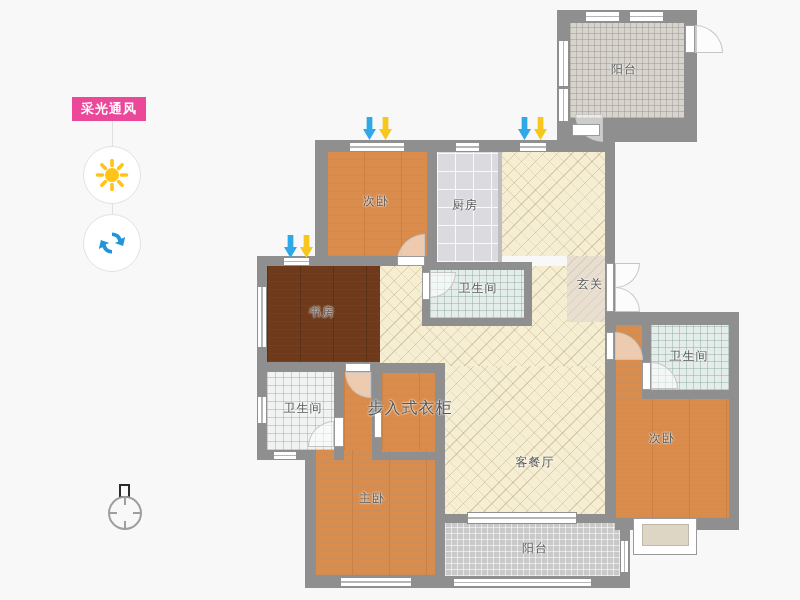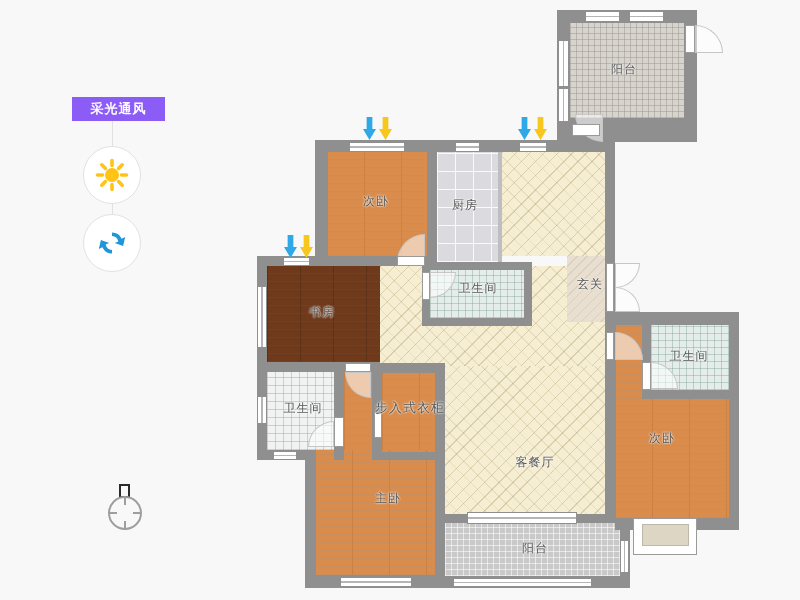--- a/index.html
+++ b/index.html
@@ -45,28 +45,28 @@
     background-image:linear-gradient(to right, transparent 42%, #b5b5b5 42%, #b5b5b5 58%, transparent 58%);}
   .door{position:absolute;background:#fff;border:1px solid #9a9a9a;box-sizing:border-box;}
   .arc{position:absolute;background:rgba(255,255,255,.55);border:1px solid #c6c6c6;box-sizing:border-box;}
   .aTL{border-top-left-radius:100%;}
   .aTR{border-top-right-radius:100%;}
   .aBL{border-bottom-left-radius:100%;}
   .aBR{border-bottom-right-radius:100%;}
   
   .lbl{position:absolute;transform:translate(-50%,-50%);font-size:12px;color:#555;white-space:nowrap;
     text-shadow:0 0 2px #fff,0 0 2px #fff;letter-spacing:1px;}
-  .lbl.small{font-size:13px;}
+  .lbl.small{font-size:16px;}
   
   .arr{position:absolute;width:13px;height:23px;
     clip-path:polygon(28% 0,72% 0,72% 52%,100% 52%,50% 100%,0 52%,28% 52%);}
   .arrBlue{background:#2fa8e8;}
   .arrYellow{background:#f7c71d;}
   
-  .tag{position:absolute;left:72px;top:97px;width:93px;height:24px;background:#8b5cf6;color:#fff;
+  .tag{position:absolute;left:72px;top:97px;width:74px;height:24px;background:#ec4899;color:#fff;
     font-size:13px;font-weight:bold;display:flex;align-items:center;justify-content:center;letter-spacing:1px;cursor:pointer;}
   .connector{position:absolute;left:112px;top:121px;width:1px;height:122px;background:#e0e0e0;}
   .circleBtn{position:absolute;width:58px;height:58px;border-radius:50%;background:#fff;border:1px solid #e2e2e2;
     box-sizing:border-box;display:flex;align-items:center;justify-content:center;cursor:pointer;}
   
   .compass{position:absolute;left:108px;top:496px;width:34px;height:34px;border:2px solid #9e9e9e;
     border-radius:50%;box-sizing:border-box;}
   .tick{position:absolute;background:#9e9e9e;}
   .north{position:absolute;left:119px;top:484px;width:11px;height:14px;background:#fafafa;border:2px solid #2b2b2b;box-sizing:border-box;}
 </style>
@@ -171,21 +171,21 @@
   <div class="lbl" style="left:364px;top:201px;">次卧</div>
   <div class="lbl" style="left:453px;top:205px;">厨房</div>
   <div class="lbl" style="left:466px;top:288px;">卫生间</div>
   <div class="lbl" style="left:578px;top:284px;">玄关</div>
   <div class="lbl" style="left:310px;top:312px;">书房</div>
   <div class="lbl" style="left:677px;top:356px;">卫生间</div>
   <div class="lbl" style="left:291px;top:408px;">卫生间</div>
   <div class="lbl small" style="left:398px;top:408px;">步入式衣柜</div>
   <div class="lbl" style="left:650px;top:438px;">次卧</div>
   <div class="lbl" style="left:523px;top:462px;">客餐厅</div>
-  <div class="lbl" style="left:360px;top:498px;margin-left:16px;">主卧</div>
+  <div class="lbl" style="left:360px;top:498px;">主卧</div>
   <div class="lbl" style="left:523px;top:548px;">阳台</div>
 
   <div class="arr arrBlue" style="left:351px;top:117px;"></div>
   <div class="arr arrYellow" style="left:367px;top:117px;"></div>
   <div class="arr arrBlue" style="left:272px;top:235px;"></div>
   <div class="arr arrYellow" style="left:288px;top:235px;"></div>
   <div class="arr arrBlue" style="left:506px;top:117px;"></div>
   <div class="arr arrYellow" style="left:522px;top:117px;"></div>
 
 </div>

